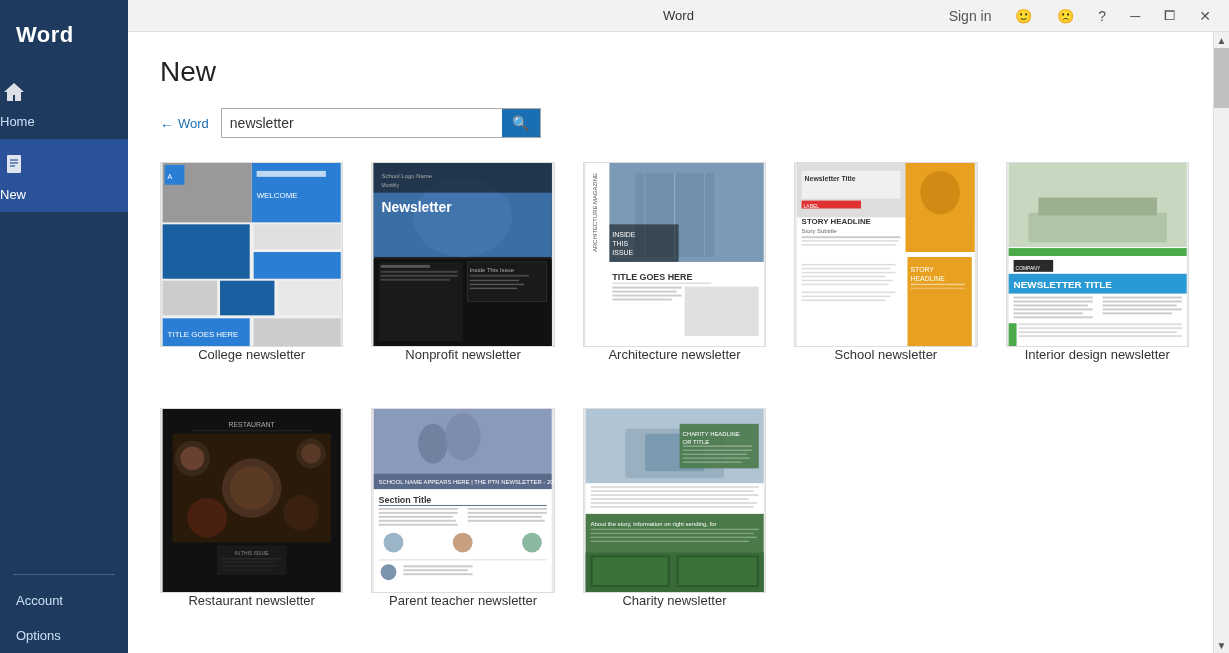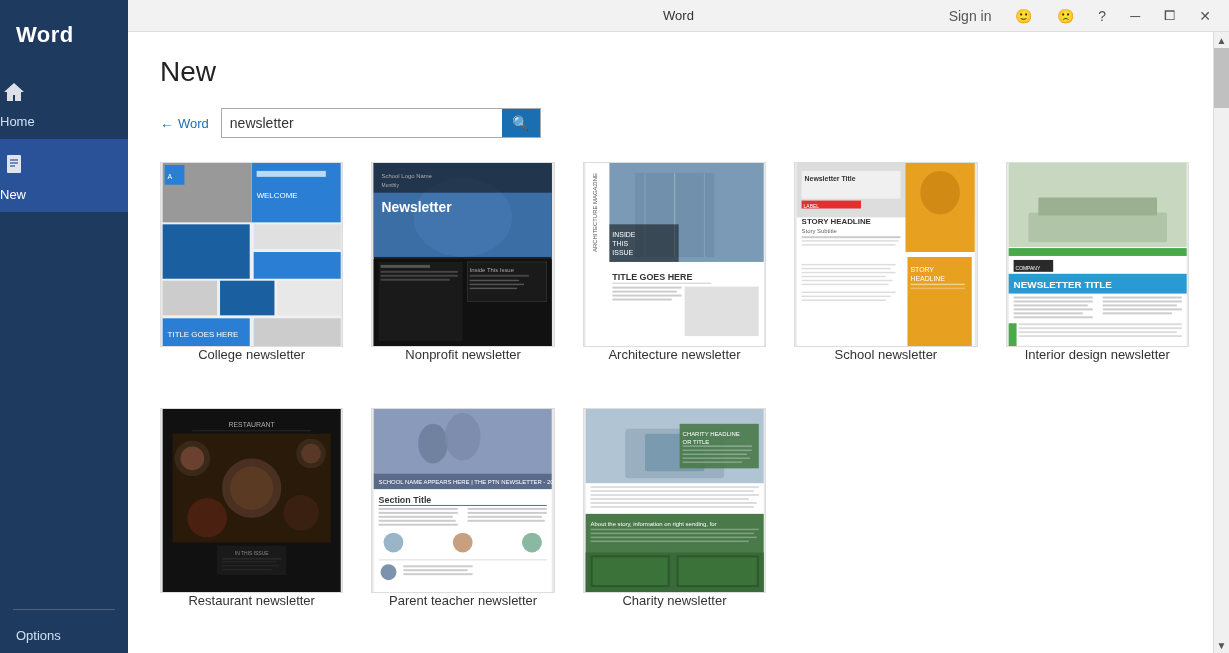--- a/index.html
+++ b/index.html
@@ -258,20 +258,21 @@
         <line x1="10" y1="12" x2="18" y2="12" stroke="#2a5298" stroke-width="1.2"></line>
         <line x1="10" y1="15" x2="15" y2="15" stroke="#2a5298" stroke-width="1.2"></line>
       </svg>
     </span>
     <span class="nav-label">New</span>
   </div>
 
 
   <div class="sidebar-bottom">
     <hr class="sidebar-divider">
+    <div class="sidebar-text-item">Account</div>
     <div class="sidebar-text-item">Options</div>
   </div>
 </div>
 
 <div id="main">
 
   <div id="titlebar">
     <div id="titlebar-center">Word</div>
     <div id="titlebar-right">
       <button class="titlebar-btn">Sign in</button>

